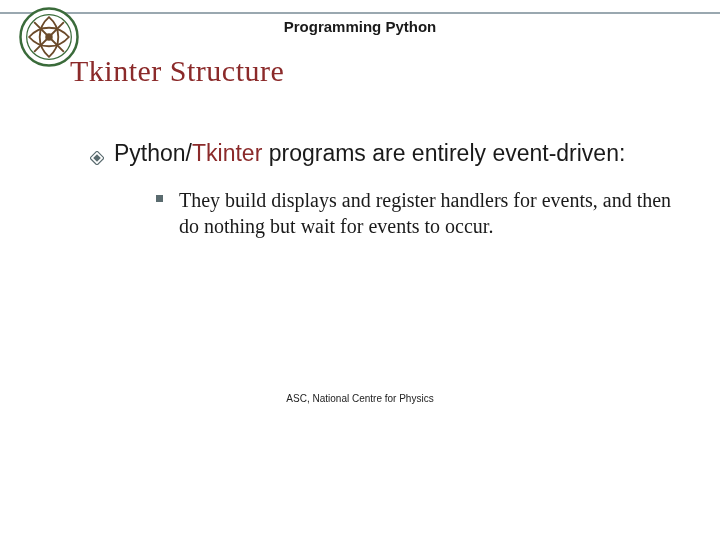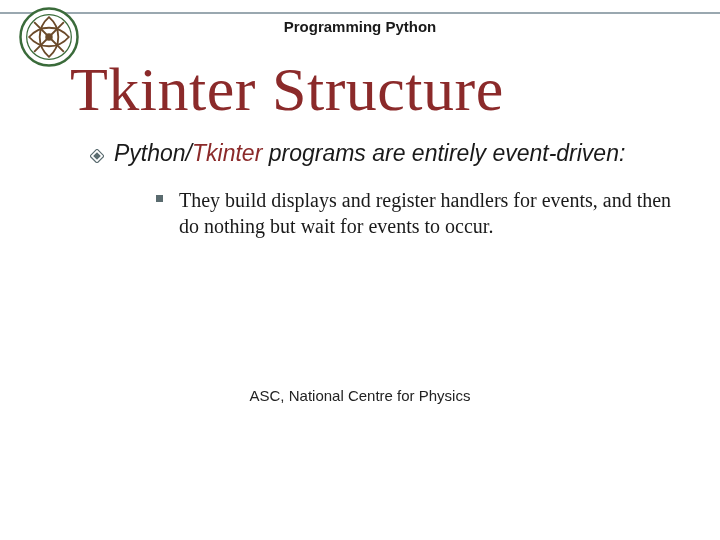--- a/index.html
+++ b/index.html
@@ -39,36 +39,35 @@
     left: 18px;
     width: 62px;
     height: 62px;
   }
   .logo svg { width: 100%; height: 100%; }
   .slide-title {
     position: absolute;
     top: 54px;
     left: 70px;
     font-family: "Times New Roman", Times, serif;
-    font-size: 62px;
+    font-size: 30px;
     font-weight: normal;
     color: #8b2a2a;
     letter-spacing: 0.5px;
   }
   .content {
     position: absolute;
     top: 138px;
     left: 90px;
     right: 34px;
   }
   .main-bullet {
     display: flex;
-    align-items: center;
+    align-items: flex-end;
     margin-bottom: 18px;
-    font-style: italic;
   }
   .main-bullet .diamond {
     flex: 0 0 auto;
     margin-top: 9px;
     margin-right: 10px;
   }
   .main-bullet .text {
     font-size: 23px;
     line-height: 1.35;
     color: #1a1a1a;
@@ -97,21 +96,21 @@
     font-size: 20px;
     line-height: 1.32;
     color: #1a1a1a;
   }
   .footer {
     position: absolute;
     bottom: 16px;
     left: 0;
     width: 100%;
     text-align: center;
-    font-size: 15px;
+    font-size: 10px;
     color: #222;
   }
 </style>
 </head>
 <body>
 
 <div class="slide">
 
   <div class="top-line"></div>
 

